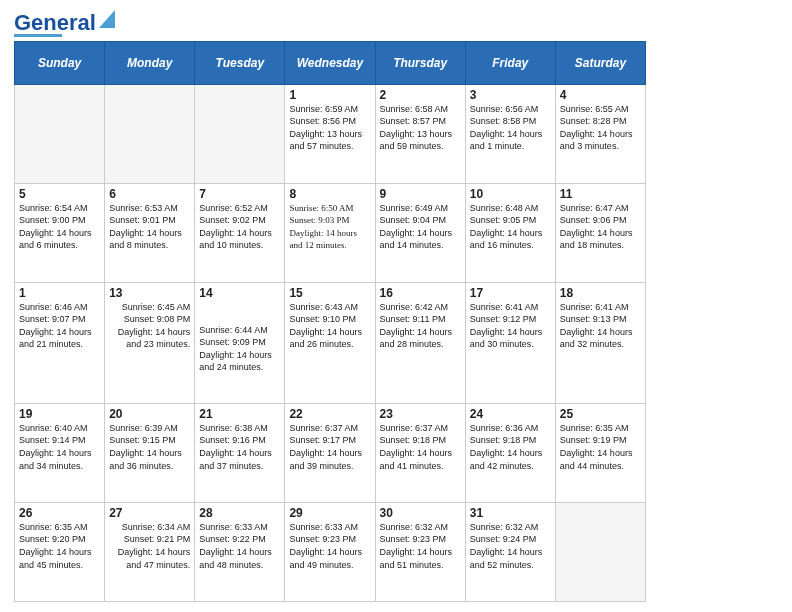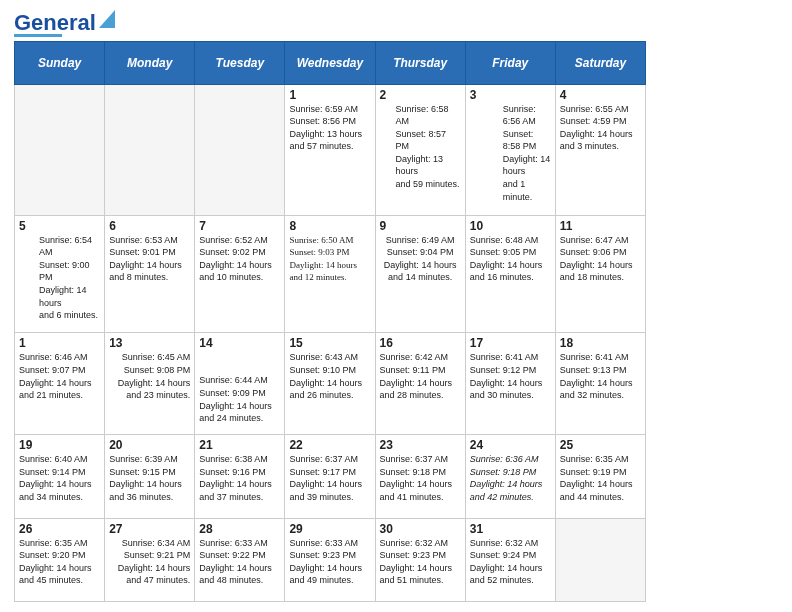--- a/index.html
+++ b/index.html
@@ -127,44 +127,44 @@
           <td class="empty"></td>
           <td>
             <span class="day-num">1</span>
             <div class="day-info" style="white-space: pre-line;">Sunrise: 6:59 AM
 Sunset: 8:56 PM
 Daylight: 13 hours
 and 57 minutes.</div>
           </td>
           <td>
             <span class="day-num">2</span>
-            <div class="day-info" style="white-space: pre-line; margin-left: 16px;">Sunrise: 6:58 AM
+            <div class="day-info" style="white-space: pre-line;">Sunrise: 6:58 AM
 Sunset: 8:57 PM
 Daylight: 13 hours
 and 59 minutes.</div>
           </td>
           <td>
             <span class="day-num">3</span>
-            <div class="day-info" style="white-space: pre-line; margin-left: 33px;">Sunrise: 6:56 AM
+            <div class="day-info" style="white-space: pre-line;">Sunrise: 6:56 AM
 Sunset: 8:58 PM
 Daylight: 14 hours
 and 1 minute.</div>
           </td>
           <td>
             <span class="day-num">4</span>
             <div class="day-info" style="white-space: pre-line;">Sunrise: 6:55 AM
-Sunset: 4:59 PM
+Sunset: 8:28 PM
 Daylight: 14 hours
 and 3 minutes.</div>
           </td>
         </tr>
         <tr>
           <td>
             <span class="day-num">5</span>
-            <div class="day-info" style="white-space: pre-line; margin-left: 20px;">Sunrise: 6:54 AM
+            <div class="day-info" style="white-space: pre-line;">Sunrise: 6:54 AM
 Sunset: 9:00 PM
 Daylight: 14 hours
 and 6 minutes.</div>
           </td>
           <td>
             <span class="day-num">6</span>
             <div class="day-info" style="white-space: pre-line;">Sunrise: 6:53 AM
 Sunset: 9:01 PM
 Daylight: 14 hours
 and 8 minutes.</div>
@@ -178,21 +178,21 @@
           </td>
           <td>
             <span class="day-num">8</span>
             <div class="day-info" style="white-space: pre-line; font-family: Liberation Serif, serif;">Sunrise: 6:50 AM
 Sunset: 9:03 PM
 Daylight: 14 hours
 and 12 minutes.</div>
           </td>
           <td>
             <span class="day-num">9</span>
-            <div class="day-info" style="white-space: pre-line; text-align: center;">Sunrise: 6:49 AM
+            <div class="day-info" style="white-space: pre-line;">Sunrise: 6:49 AM
 Sunset: 9:04 PM
 Daylight: 14 hours
 and 14 minutes.</div>
           </td>
           <td>
             <span class="day-num">10</span>
             <div class="day-info" style="white-space: pre-line;">Sunrise: 6:48 AM
 Sunset: 9:05 PM
 Daylight: 14 hours
 and 16 minutes.</div>
@@ -287,21 +287,21 @@
           </td>
           <td>
             <span class="day-num">23</span>
             <div class="day-info" style="white-space: pre-line;">Sunrise: 6:37 AM
 Sunset: 9:18 PM
 Daylight: 14 hours
 and 41 minutes.</div>
           </td>
           <td>
             <span class="day-num">24</span>
-            <div class="day-info" style="white-space: pre-line; font-style: italic;">Sunrise: 6:36 AM
+            <div class="day-info" style="white-space: pre-line;">Sunrise: 6:36 AM
 Sunset: 9:18 PM
 Daylight: 14 hours
 and 42 minutes.</div>
           </td>
           <td>
             <span class="day-num">25</span>
             <div class="day-info" style="white-space: pre-line;">Sunrise: 6:35 AM
 Sunset: 9:19 PM
 Daylight: 14 hours
 and 44 minutes.</div>

